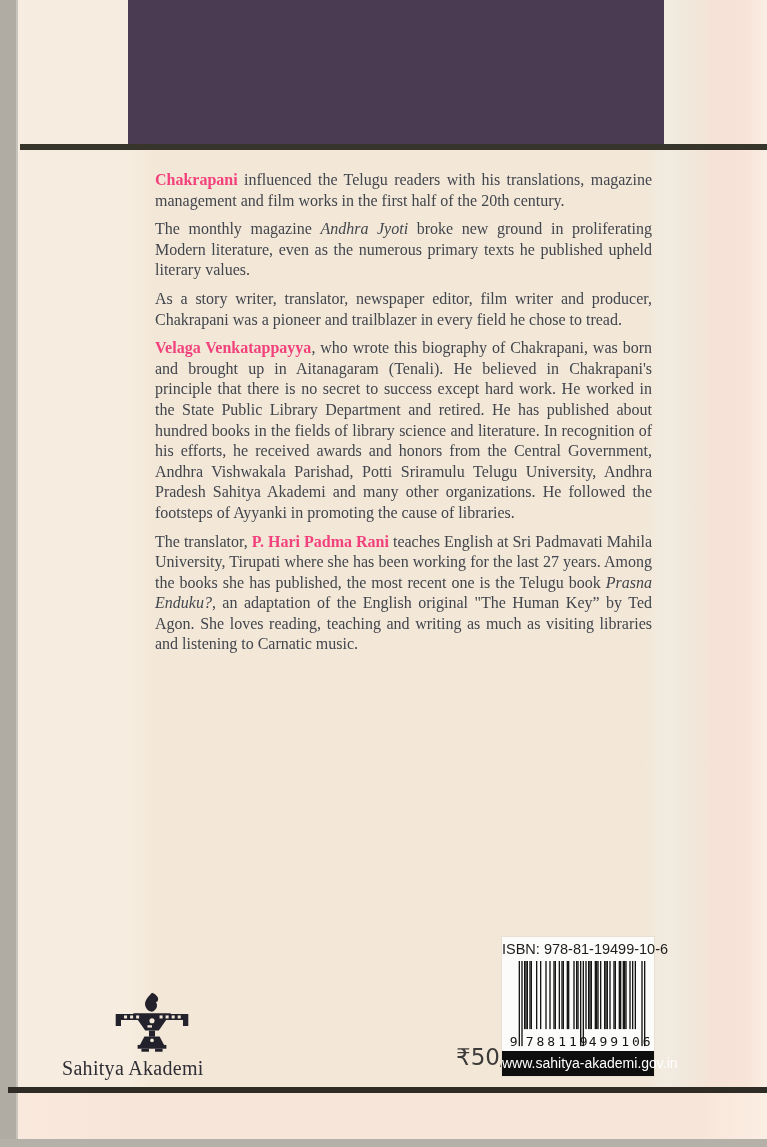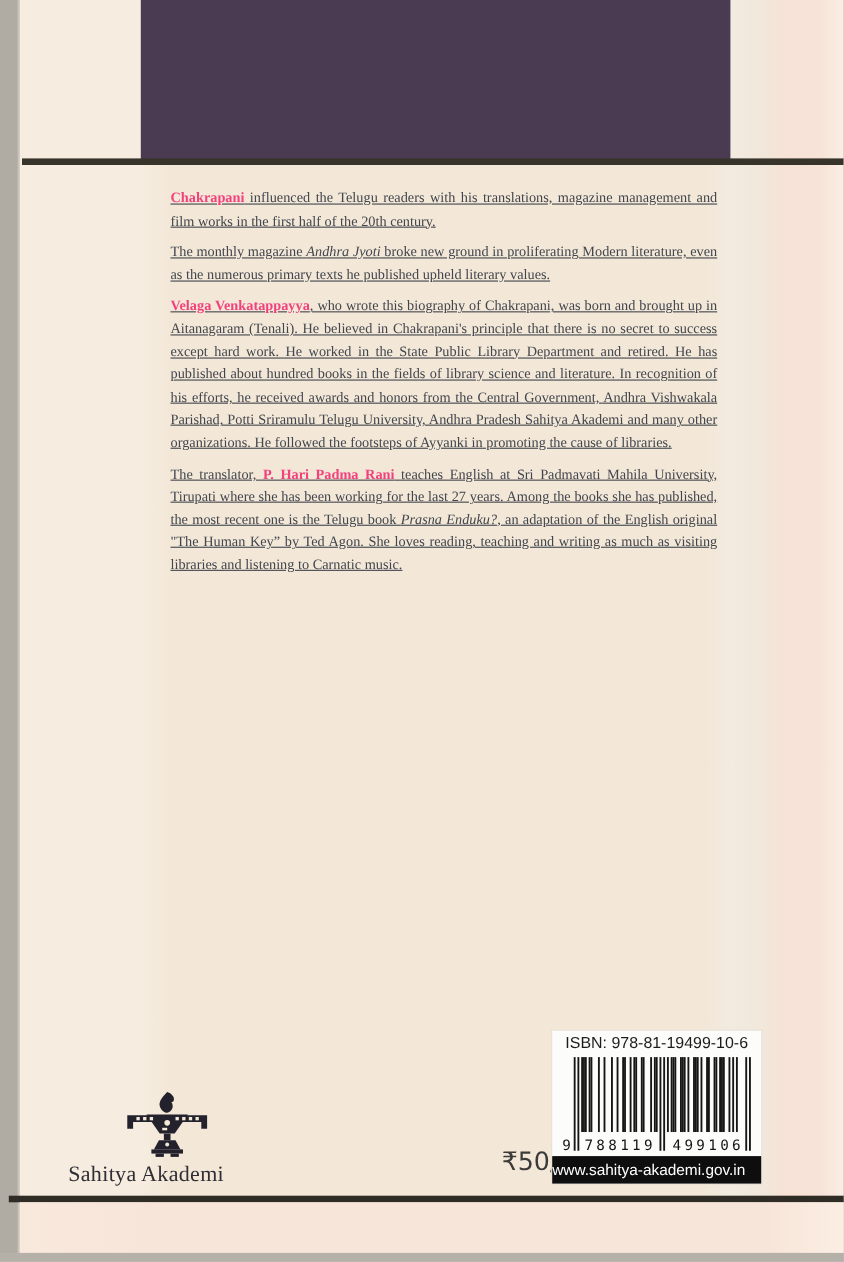--- a/index.html
+++ b/index.html
@@ -14,35 +14,35 @@
   #purple-band{position:absolute;left:110px;top:0;width:536px;height:145px;
         background:var(--purple,#4b3b52);}
   .rule{position:absolute;background:#37342b;height:6px;}
   #top-rule{left:2px;top:144px;width:747px;}
   #bottom-rule{left:-10px;top:1087px;width:777px;background:#2e2c25;}
   #below-rule{position:absolute;left:0;top:1093px;width:749px;height:46px;
         background:linear-gradient(90deg,#f9e8dc 0,#f8e5d9 120px,#f8e5d9 680px,#fbeee3 749px);}
 
   
   #bio{position:absolute;left:137px;top:170px;width:497px;
-       color:var(--ink,#41454d);font-size:13px;line-height:20.6px;
-       text-align:justify;text-decoration:underline;}
+       color:var(--ink,#41454d);font-size:16px;line-height:20.6px;
+       text-align:justify;}
   #bio p{margin:0 0 8px 0;}
   .run-h{color:var(--accent,#f2417c);font-weight:bold;}
   .run-i{font-style:italic;}
 
   
   #publisher{position:absolute;left:44px;top:992px;width:180px;text-align:left;}
   #publisher svg{display:block;margin:0 auto;}
   #publisher-name{margin-top:3px;font-size:20px;color:#2f2e36;letter-spacing:.3px;}
 
   #price{position:absolute;left:402px;top:1044px;width:96px;text-align:right;
          font-family:"DejaVu Sans",sans-serif;font-size:23px;color:#3c3b39;}
 
-  #barcode-box{position:absolute;left:484px;top:937px;width:190px;height:139px;
+  #barcode-box{position:absolute;left:484px;top:937px;width:152px;height:139px;
          background:#fcfcfa;display:flex;flex-direction:column;
          box-shadow:0 0 0 1px #e8e0d4;}
   #isbn-label{flex:0 0 23px;font-family:"Liberation Sans",sans-serif;
          font-size:14.5px;line-height:24px;color:#1d1d1d;text-align:center;
          white-space:nowrap;}
   #bars-wrap{position:relative;flex:1;margin:0 6px;}
   #bars-wrap svg{position:absolute;left:0;top:0;width:100%;height:100%;}
   .bc-digit{position:absolute;bottom:0;height:17px;
          font-family:"DejaVu Sans Mono",monospace;font-size:13px;color:#141414;
          text-align:center;letter-spacing:3px;text-indent:3px;white-space:nowrap;}
@@ -63,20 +63,21 @@
 <div id="scan">
   <div id="edge-left-line"></div>
   <div id="page">
 
     <div id="purple-band"></div>
     <div id="top-rule" class="rule"></div>
 
     <div id="bio">
         <p><span class="run-h">Chakrapani</span><span class="run-n"> influenced the Telugu readers with his translations, magazine management and film works in the first half of the 20th century.</span></p>
         <p><span class="run-n">The monthly magazine </span><span class="run-i">Andhra Jyoti</span><span class="run-n"> broke new ground in proliferating Modern literature, even as the numerous primary texts he published upheld literary values.</span></p>
+        <p><span class="run-n">As a story writer, translator, newspaper editor, film writer and producer, Chakrapani was a pioneer and trailblazer in every field he chose to tread.</span></p>
         <p><span class="run-h">Velaga Venkatappayya</span><span class="run-n">, who wrote this biography of Chakrapani, was born and brought up in Aitanagaram (Tenali). He believed in Chakrapani's principle that there is no secret to success except hard work. He worked in the State Public Library Department and retired. He has published about hundred books in the fields of library science and literature. In recognition of his efforts, he received awards and honors from the Central Government, Andhra Vishwakala Parishad, Potti Sriramulu Telugu University, Andhra Pradesh Sahitya Akademi and many other organizations. He followed the footsteps of Ayyanki in promoting the cause of libraries.</span></p>
         <p><span class="run-n">The translator, </span><span class="run-h">P. Hari Padma Rani</span><span class="run-n"> teaches English at Sri Padmavati Mahila University, Tirupati where she has been working for the last 27 years. Among the books she has published, the most recent one is the Telugu book </span><span class="run-i">Prasna Enduku?</span><span class="run-n">, an adaptation of the English original "The Human Key” by Ted Agon. She loves reading, teaching and writing as much as visiting libraries and listening to Carnatic music.</span></p>
       </div>
 
     <div id="publisher">
       <svg width="84" height="62" viewBox="0 0 100 82" aria-hidden="true">
         <g fill="#23222c">
           <path d="M50 1 C42 9 38 15 43 22 C45 25 48 26 50 26 C55 25 59 19 55 13 C59 14 59 7 56 5 C54 2 52 2 50 1 Z"></path>
           <path d="M2 29 H44 V37 H9 V45 H2 Z"></path>
           <path d="M98 29 H56 V37 H91 V45 H98 Z"></path>

